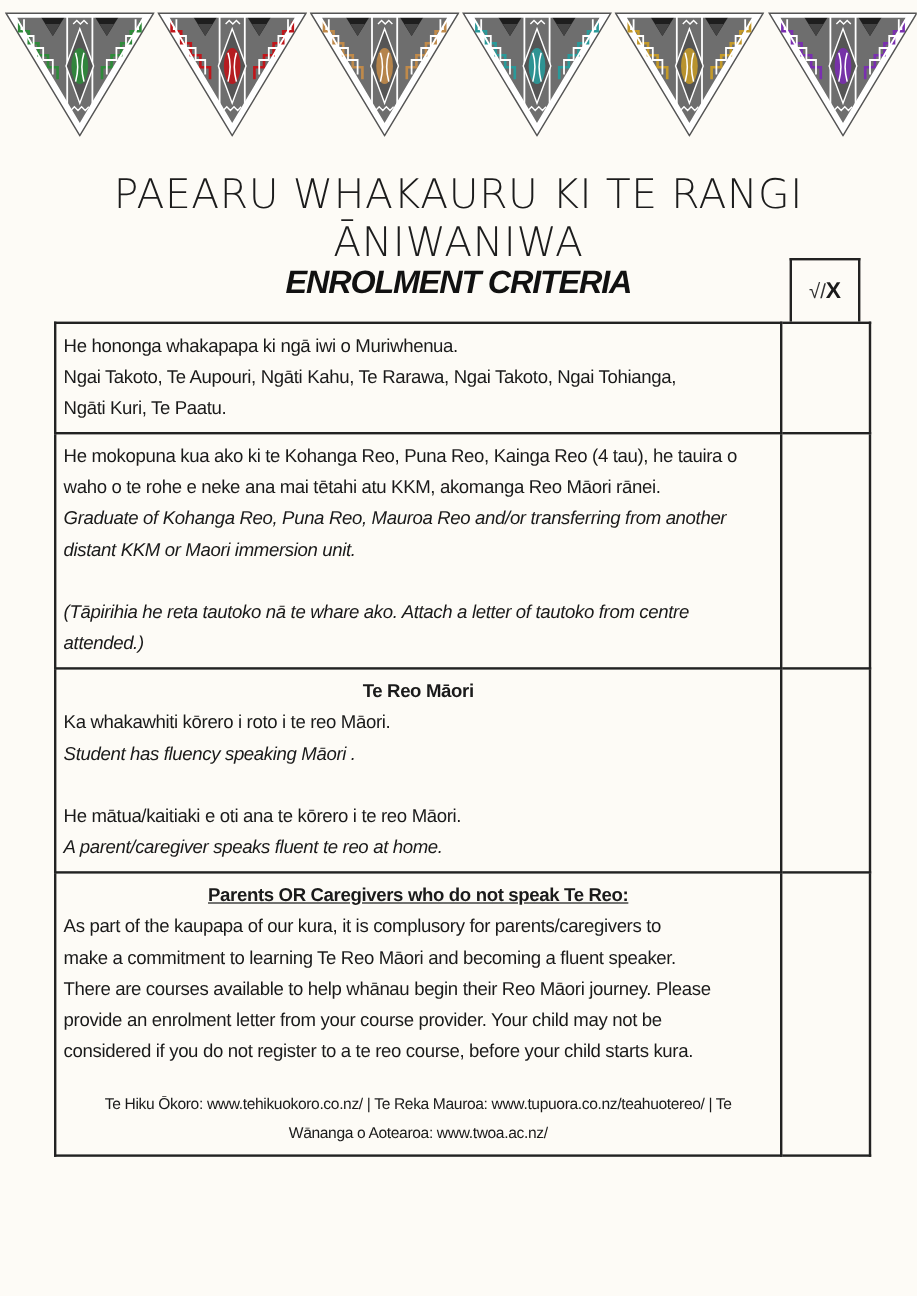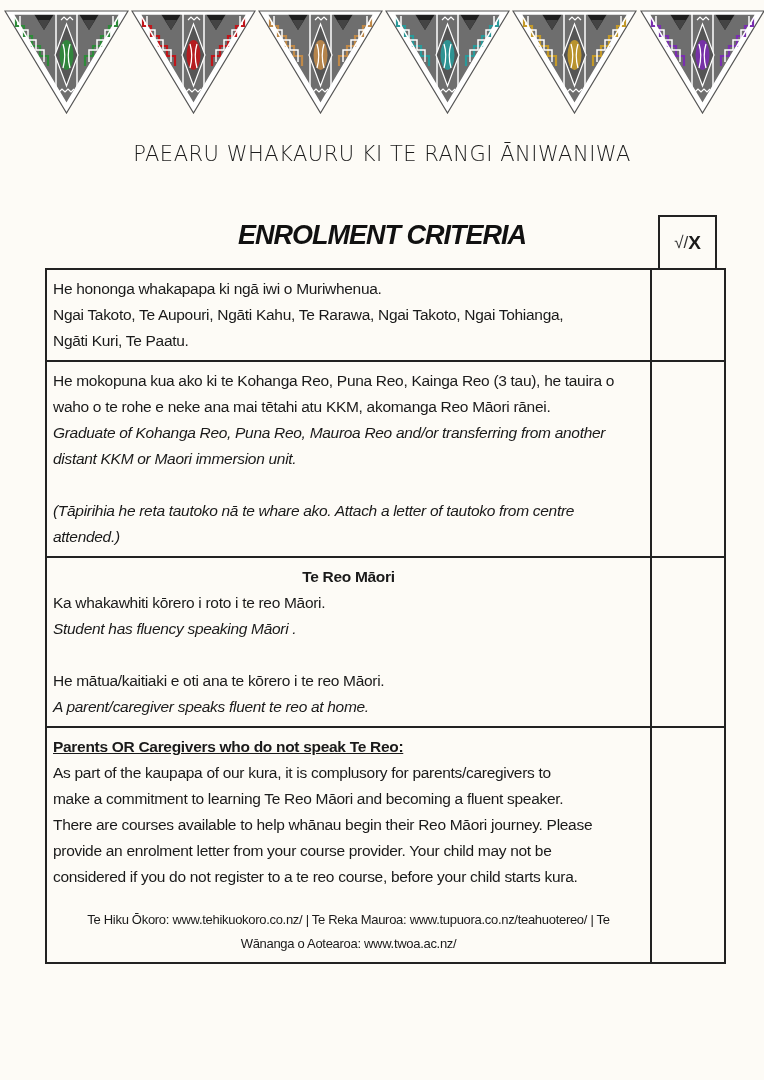--- a/index.html
+++ b/index.html
@@ -15,21 +15,21 @@
     position: absolute; left: 0; top: 0; width: 764px; height: 118px;
   }
   .pennant {
     position: absolute; top: 10px; width: 125px; height: 104px;
   }
   .title-main {
     position: absolute; left: 0; top: 142px; width: 764px;
     text-align: center;
     font-family: "DejaVu Sans", sans-serif;
     font-weight: 300;
-    font-size: 21px;
+    font-size: 34px;
     letter-spacing: 0.5px;
     color: #1c1c1c;
   }
   .title-sub {
     position: absolute; left: 0; top: 180px; width: 764px;
     text-align: center;
     font-family: "Liberation Sans", sans-serif;
     font-weight: bold; font-style: italic;
     font-size: 27px;
     letter-spacing: -1px;
@@ -59,21 +59,21 @@
     font-size: 15.5px;
     line-height: 26px;
     letter-spacing: -0.3px;
     color: #1a1a1a;
   }
   td.checkcell { width: 60px; padding: 0; }
   td.checkcell .box { width: 100%; height: 100%; }
   .line { display: block; }
   .it { font-style: italic; }
   .b { font-weight: bold; text-align: center; }
-  .u { font-weight: bold; text-decoration: underline; }
+  .u { font-weight: bold; text-decoration: underline; text-align: center; }
   .gap { display: block; height: 26px; }
   .small { font-size: 13px; line-height: 24px; text-align: center; }
   .smallgap { display: block; height: 18px; }
 </style>
 </head>
 <body>
 
 <div class="banner" id="banner">
     <svg class="pennant" viewBox="0 0 125 104" style="left: 4px;">
       <polygon points="1,1 124,1 62.5,103" fill="#fff" stroke="#555" stroke-width="1.2"></polygon>
@@ -212,21 +212,21 @@
           <span class="line">He hononga whakapapa ki ngā iwi o Muriwhenua.</span>
           <span class="line">Ngai Takoto, Te Aupouri, Ngāti Kahu, Te Rarawa, Ngai Takoto, Ngai Tohianga,</span>
           <span class="line">Ngāti Kuri, Te Paatu.</span>
         </td>
         <td class="checkcell">
           <div class="box"></div>
         </td>
       </tr>
       <tr>
         <td>
-          <span class="line">He mokopuna kua ako ki te Kohanga Reo, Puna Reo, Kainga Reo (3 tau), he tauira o</span>
+          <span class="line">He mokopuna kua ako ki te Kohanga Reo, Puna Reo, Kainga Reo (4 tau), he tauira o</span>
           <span class="line">waho o te rohe e neke ana mai tētahi atu KKM, akomanga Reo Māori rānei.</span>
           <span class="line it">Graduate of Kohanga Reo, Puna Reo, Mauroa Reo and/or transferring from another</span>
           <span class="line it">distant KKM or Maori immersion unit.</span>
           <span class="gap"></span>
           <span class="line it">(Tāpirihia he reta tautoko nā te whare ako. Attach a letter of tautoko from centre</span>
           <span class="line it">attended.)</span>
         </td>
         <td class="checkcell">
           <div class="box"></div>
         </td>

